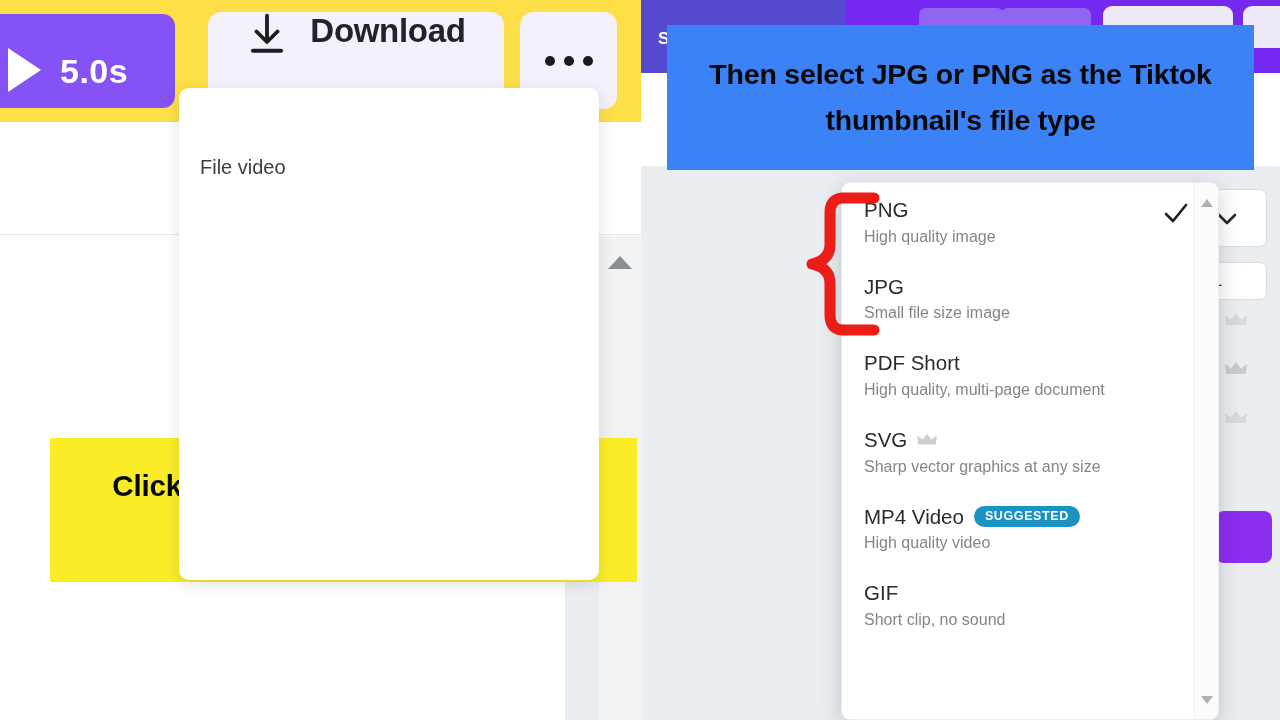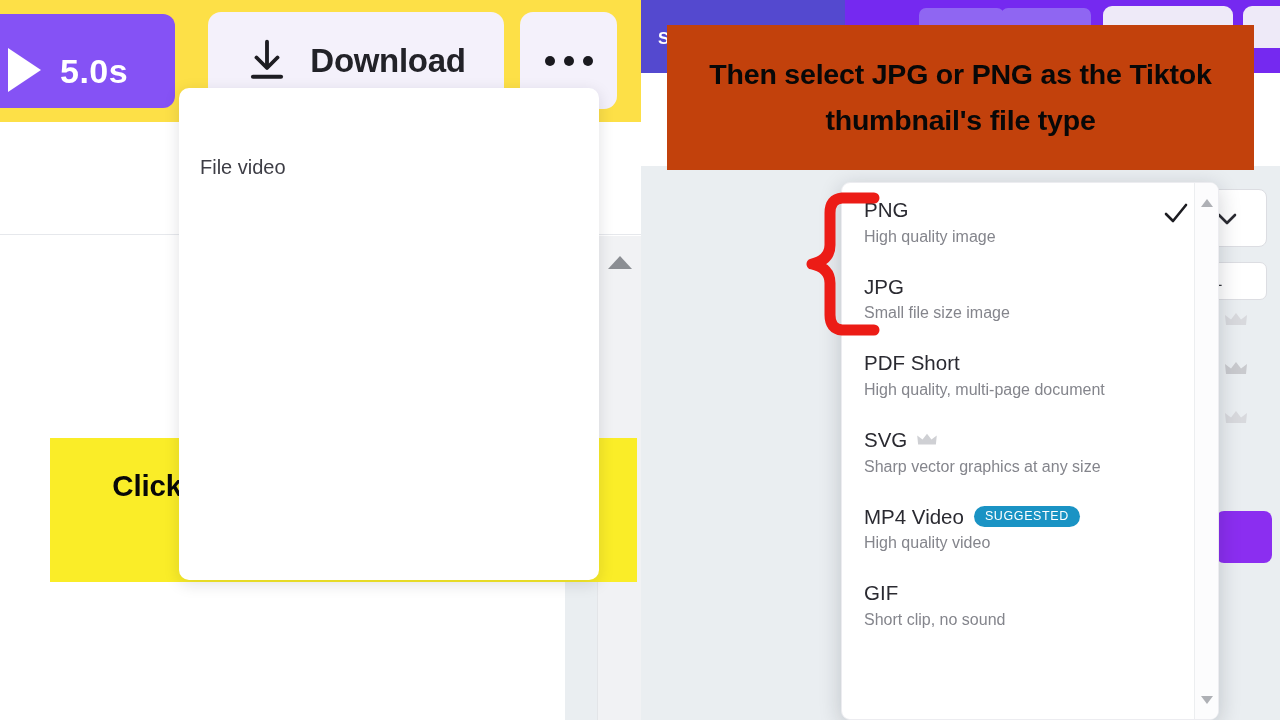--- a/index.html
+++ b/index.html
@@ -43,21 +43,21 @@
     color: #ffffff;
     font-size: 34px;
     font-weight: bold;
     letter-spacing: 0.5px;
   }
   .dl-btn {
     position: absolute; left: 208px; top: 12px;
     width: 296px; height: 97px;
     background: #f4f1fb;
     border-radius: 13px;
-    display: flex; align-items: center; justify-content: center;
+    display: flex; align-items: flex-start; justify-content: center;
     gap: 22px;
     cursor: pointer;
   }
   .dl-icon { width: 42px; height: 46px; display:block; }
   .dl-label {
     font-size: 33px; font-weight: bold; color: #222228;
     letter-spacing: -0.3px;
   }
   .more-btn {
     position: absolute; left: 520px; top: 12px;
@@ -200,21 +200,21 @@
     font-size: 16px; color: #84858c; margin-top: 4px; line-height: 1.25;
   }
   .dd-check {
     position: absolute; right: 30px; top: 16px;
     width: 28px; height: 28px;
   }
   .badge {
     display: inline-block; vertical-align: middle;
     margin-left: 10px;
     background: #1a93c4; color: #ffffff;
-    font-size: 12.5px; font-weight: normal;
+    font-size: 12.5px; font-weight: bold;
     letter-spacing: 0.6px;
     padding: 3.5px 11px 3.5px 11px;
     border-radius: 11px;
     text-align: center;
   }
   .crown-inline { display:inline-block; vertical-align: middle; margin-left: 9px; }
   .dd-scrollbar {
     position: absolute; right: 0; top: 0; width: 24px; height: 538px;
     background: #fcfcfd; border-left: 1px solid #eceef0;
     cursor: pointer;
@@ -253,21 +253,21 @@
     cursor: pointer;
   }
 
   
   .red-brace { position: absolute; left: 790px; top: 188px; width: 100px; height: 152px; }
 
   
   .callout-right {
     position: absolute; left: 667px; top: 25px;
     width: 587px; height: 145px;
-    background: #c2410c;
+    background: #3b82f6;
     display: flex; align-items: center; justify-content: center;
     padding: 0 18px;
   }
   .callout-right-txt {
     font-size: 28.5px; font-weight: bold; color: #080808;
     text-align: center; line-height: 1.58;
     letter-spacing: -0.2px;
   }
 </style>
 </head>

